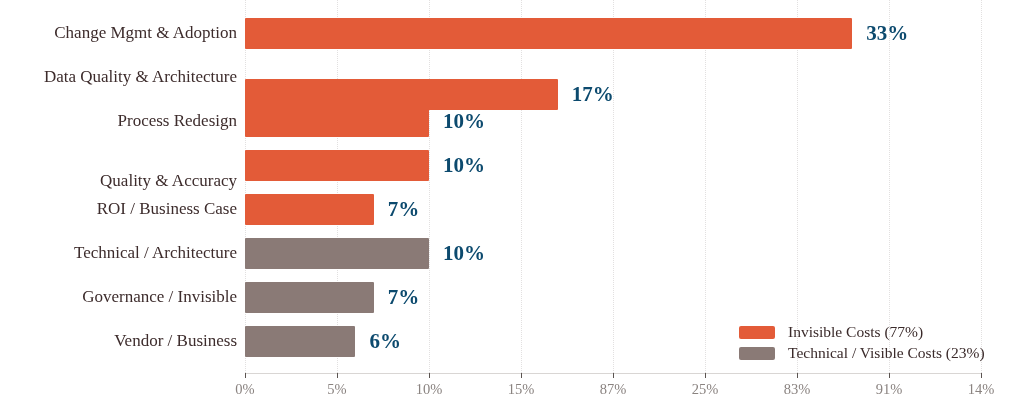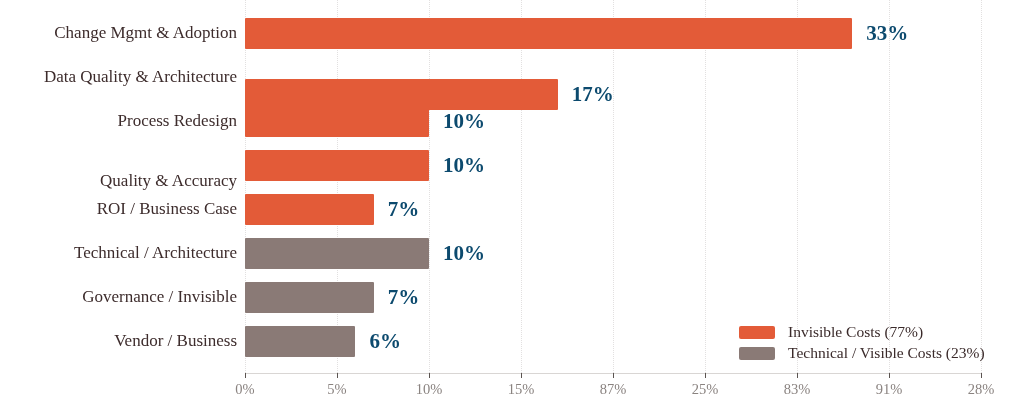--- a/index.html
+++ b/index.html
@@ -213,21 +213,21 @@
       <div class="tick-label" style="left: 521px;">15%</div>
       <div class="tick-mark" style="left: 613px;"></div>
       <div class="tick-label" style="left: 613px;">87%</div>
       <div class="tick-mark" style="left: 705px;"></div>
       <div class="tick-label" style="left: 705px; text-align: center;">25%</div>
       <div class="tick-mark" style="left: 797px;"></div>
       <div class="tick-label" style="left: 797px;">83%</div>
       <div class="tick-mark" style="left: 889px;"></div>
       <div class="tick-label" style="left: 889px;">91%</div>
       <div class="tick-mark" style="left: 981px;"></div>
-      <div class="tick-label" style="left: 981px;">28%</div>
+      <div class="tick-label" style="left: 981px;">14%</div>
     </div>
 
   <div class="legend" id="legend">
       <div class="legend-row">
         <div class="legend-swatch" style="background: rgb(227, 91, 56);"></div>
         <div class="legend-text">Invisible Costs (77%)</div>
       </div>
       <div class="legend-row">
         <div class="legend-swatch" style="background: rgb(138, 122, 118);"></div>
         <div class="legend-text">Technical / Visible Costs (23%)</div>

